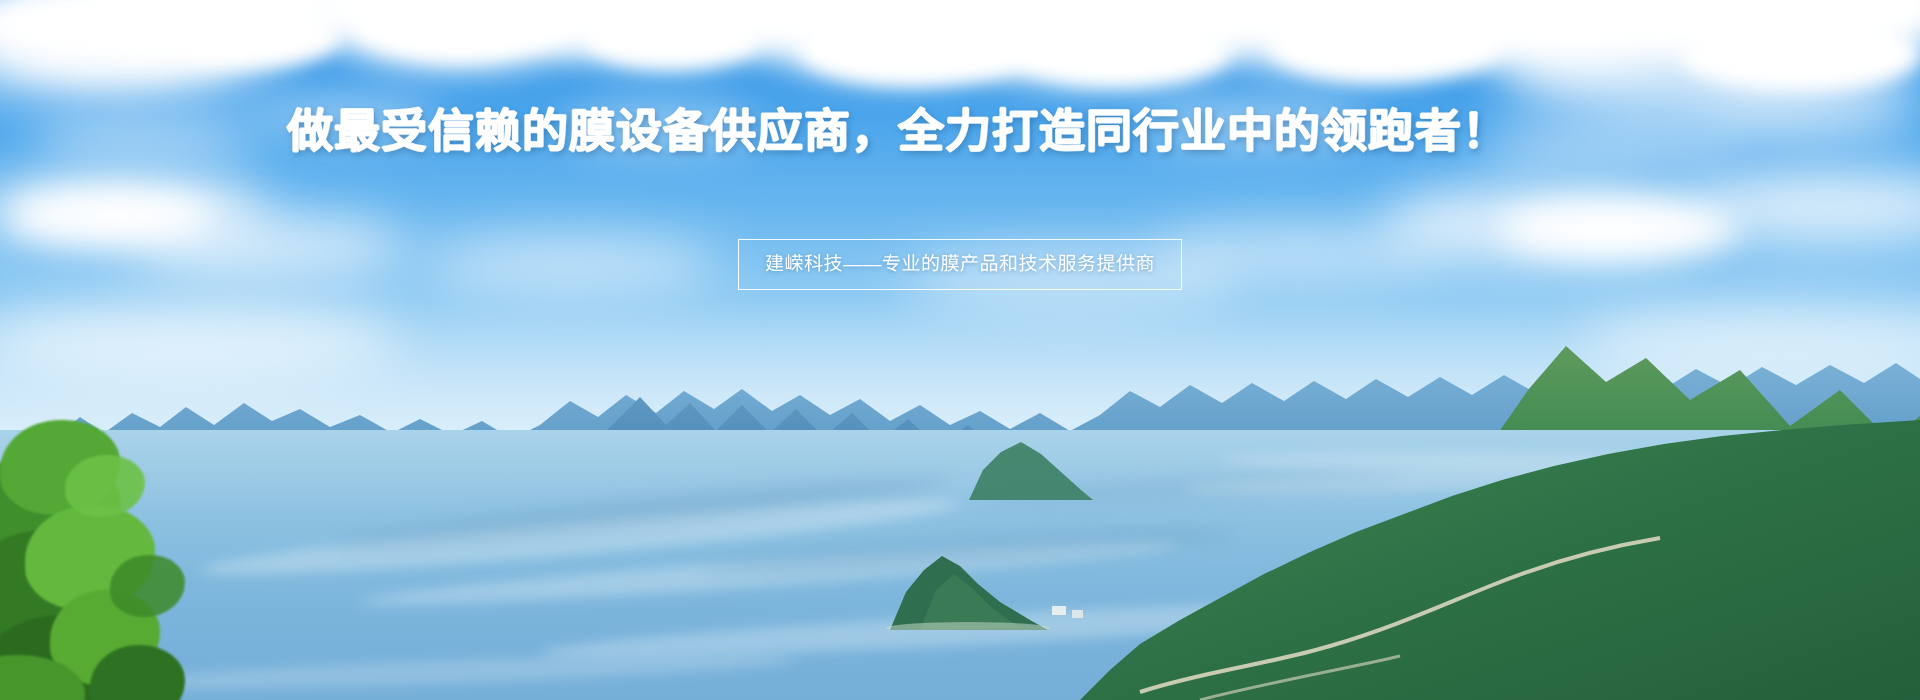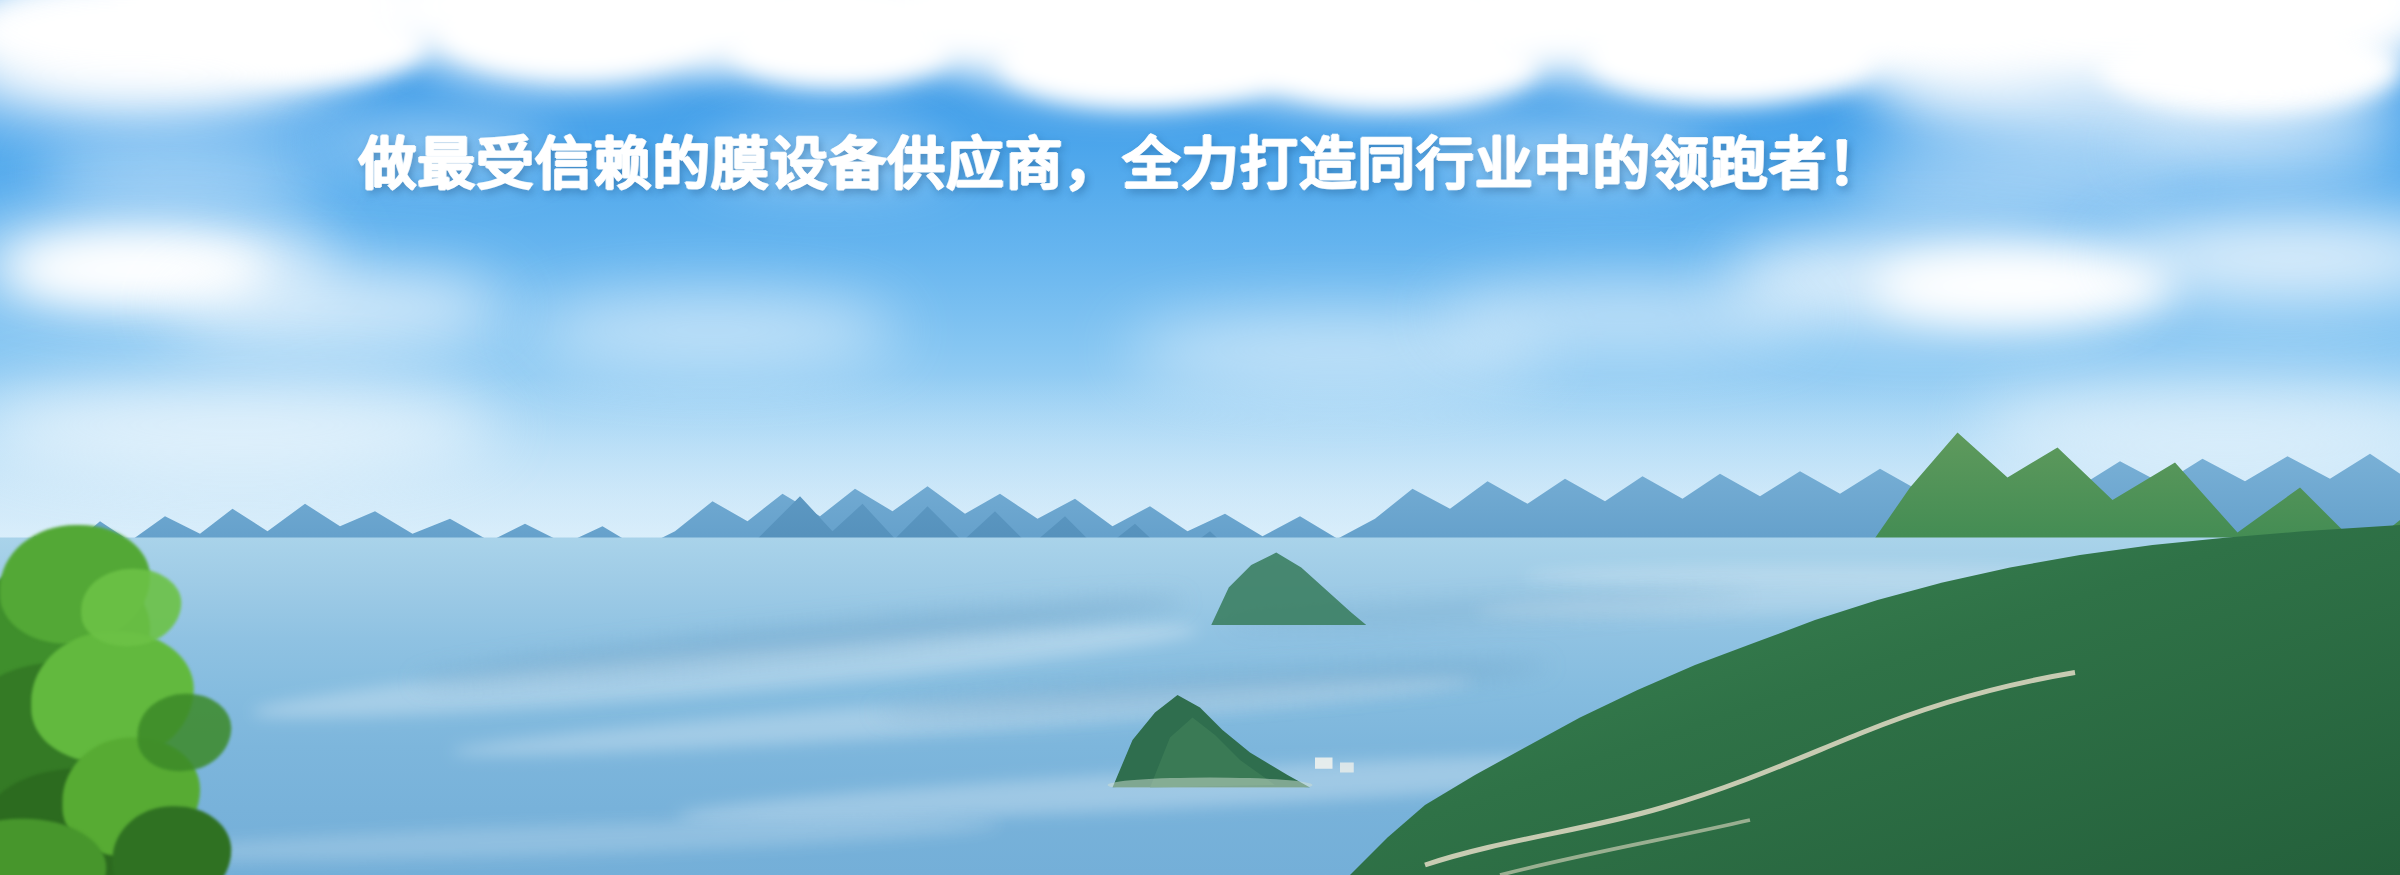--- a/index.html
+++ b/index.html
@@ -369,16 +369,17 @@
     <div class="leafclump" style="position:absolute; left:120px; top:225px; width:95px;  height:80px;  background:#2f7122;"></div>
     <div class="leafclump" style="position:absolute; left:95px;  top:35px;  width:80px;  height:62px;  background:#6cc246; opacity:.9;"></div>
     <div class="leafclump" style="position:absolute; left:140px; top:135px; width:75px;  height:62px;  background:#3c8a28; opacity:.85;"></div>
   </div>
 
   <div class="overlay">
 
     <div class="headline">做最受信赖的膜设备供应商，全力打造同行业中的领跑者！</div>
 
 
+    <div class="tagbox">建嵘科技——专业的膜产品和技术服务提供商</div>
 
   </div>
 
 </div>
 
 </body></html>

